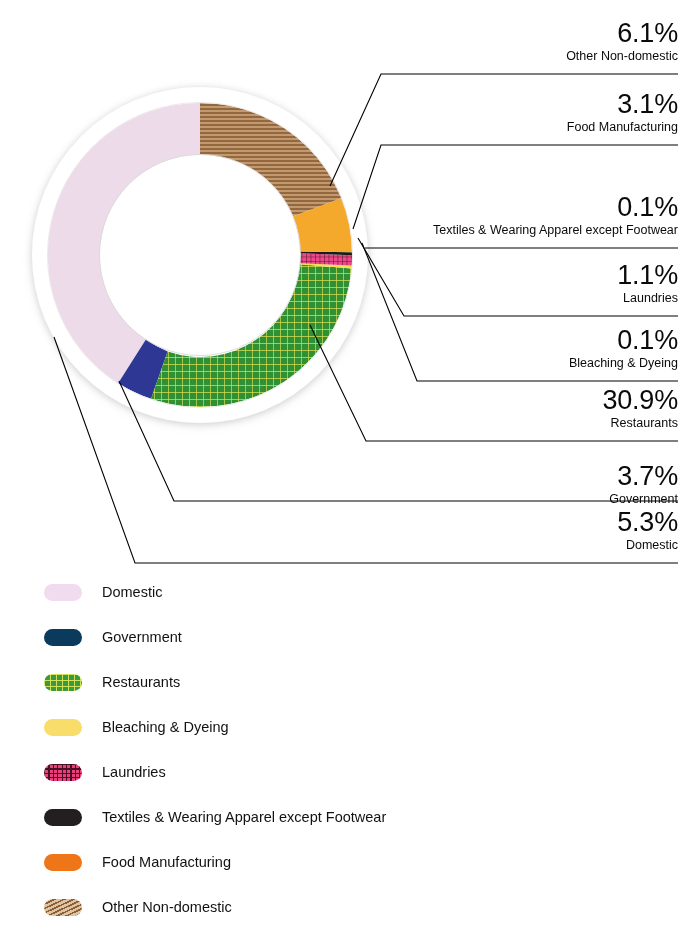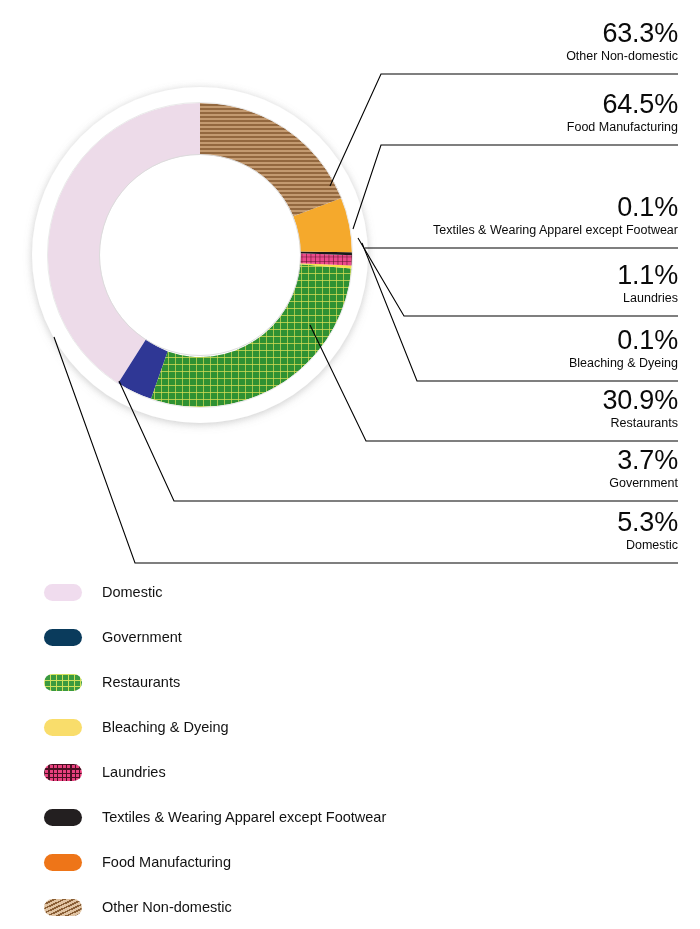--- a/index.html
+++ b/index.html
@@ -192,44 +192,44 @@
     <path d="M 310 325 L 366 441 L 678 441"></path>
 
     <path d="M 119 381 L 174 501 L 678 501"></path>
 
     <path d="M 54 337 L 135 563 L 678 563"></path>
   </g>
 </svg>
 
 <div id="callouts">
   <div class="callout" style="top:18px;">
-    <span class="pct">63.3%</span>
+    <span class="pct">6.1%</span>
     <span class="cat">Other Non-domestic</span>
   </div>
   <div class="callout" style="top:89px;">
-    <span class="pct">64.5%</span>
+    <span class="pct">3.1%</span>
     <span class="cat">Food Manufacturing</span>
   </div>
   <div class="callout" style="top:192px;">
     <span class="pct">0.1%</span>
     <span class="cat">Textiles &amp; Wearing Apparel except Footwear</span>
   </div>
   <div class="callout" style="top:260px;">
     <span class="pct">1.1%</span>
     <span class="cat">Laundries</span>
   </div>
   <div class="callout" style="top:325px;">
     <span class="pct">0.1%</span>
     <span class="cat">Bleaching &amp; Dyeing</span>
   </div>
   <div class="callout" style="top:385px;text-align:right;">
     <span class="pct">30.9%</span>
     <span class="cat">Restaurants</span>
   </div>
-  <div class="callout" style="top:445px;text-align:right;">
+  <div class="callout" style="top:461px;text-align:right;">
     <span class="pct">3.7%</span>
     <span class="cat">Government</span>
   </div>
   <div class="callout" style="top:507px;">
     <span class="pct">5.3%</span>
     <span class="cat">Domestic</span>
   </div>
 </div>
 
 <div id="legend">

